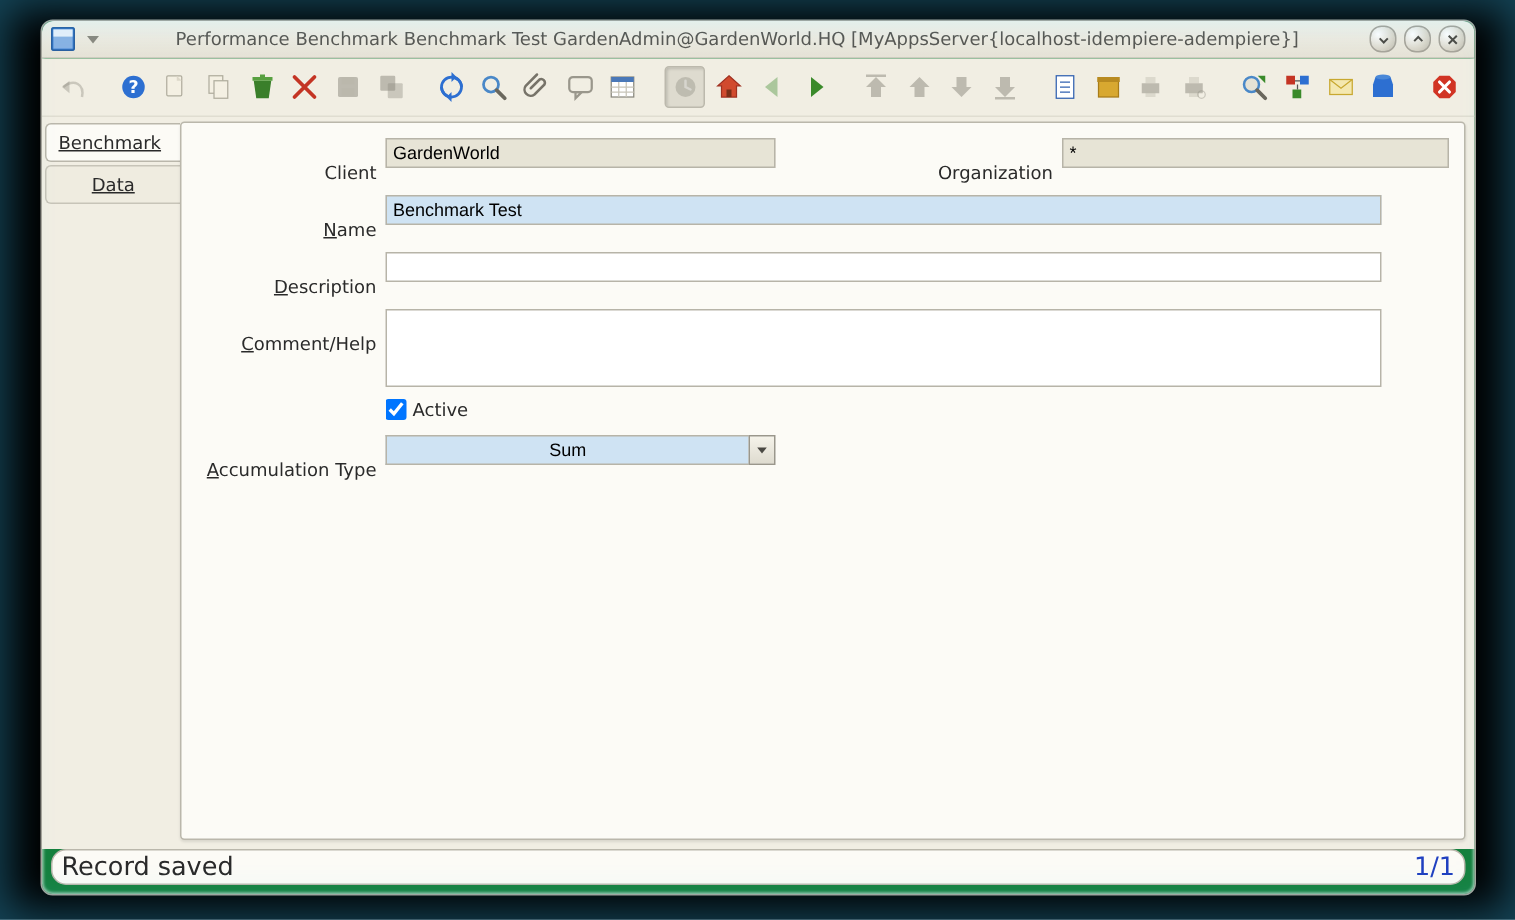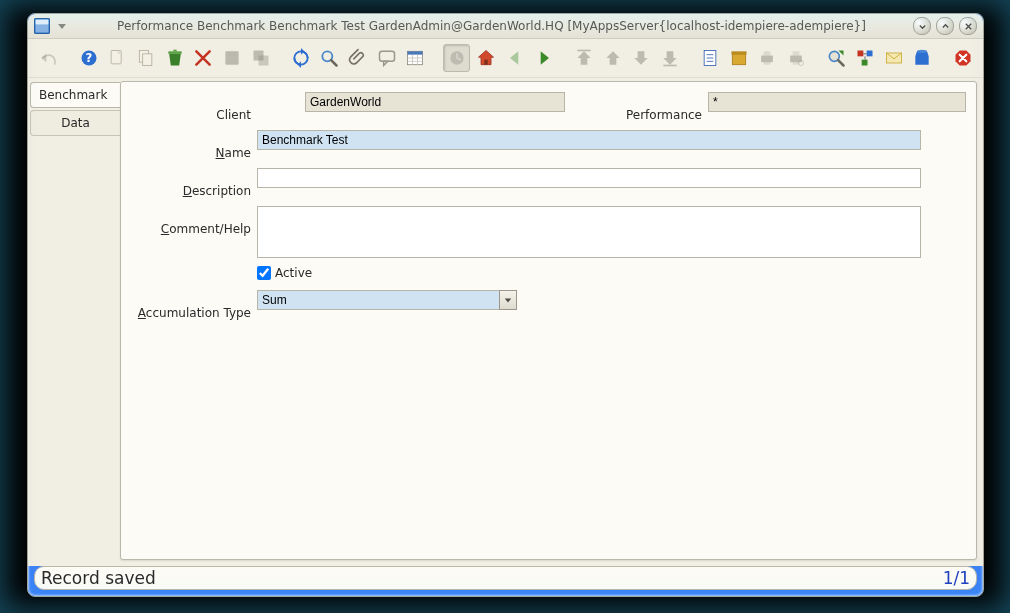--- a/index.html
+++ b/index.html
@@ -1,19 +1,19 @@
 <!DOCTYPE html>
 <html><head>
 <meta charset="utf-8">
 <style>
   html,body{margin:0;padding:0;background:#000;width:1010px;height:613px;font-family:"DejaVu Sans","Liberation Sans",Arial,sans-serif;font-size:12px;color:#2a2a2a;}
   .glow{position:absolute;top:0;left:0;width:1010px;height:613px;pointer-events:none;
         box-shadow:inset 0 0 28px 6px rgba(60,200,255,0.35);}
   .window{position:absolute;top:13px;left:27px;width:955px;height:582px;
-          background:#3b82f6;border:1px solid #a7a49a;border-radius:8px;
+          background:#15803d;border:1px solid #a7a49a;border-radius:8px;
           box-shadow:0 0 2px 1px rgba(255,255,255,0.6) inset;display:flex;flex-direction:column;overflow:hidden;}
   
   .titlebar{height:24px;background:linear-gradient(#f5f3ea,#e5e2d6);
             display:flex;align-items:center;padding:0 6px;border-top-left-radius:8px;border-top-right-radius:8px;
             border-bottom:1px solid #cfccc0;}
   .title-icon{width:16px;height:16px;border-radius:2px;background:#3b7fd1;color:#fff;display:flex;align-items:center;justify-content:center;font-size:10px;margin-right:4px;box-shadow:inset 0 0 0 1px #2a5fa0;}
   .title-tri{width:16px;height:16px;margin-right:6px;display:flex;align-items:center;justify-content:center;}
   .title-tri svg{width:10px;height:10px;}
   .title-text{flex:1;text-align:center;font-size:12px;color:#585752;white-space:nowrap;overflow:hidden;}
   .win-btns{display:flex;gap:5px;margin-left:6px;}
@@ -27,33 +27,33 @@
   
   .toolbar{height:38px;display:flex;align-items:center;gap:4px;padding:0 8px;background:#f1eee3;border-bottom:1px solid #e0ddd1;}
   .tool-btn{width:26px;height:26px;border-radius:3px;display:flex;align-items:center;justify-content:center;}
   .tool-btn svg{width:20px;height:20px;}
   .tool-btn.pressed{background:#dedbcf;border:1px solid #bcb9ad;box-shadow:inset 1px 1px 2px rgba(0,0,0,0.15);}
   .tb-sep{width:8px;}
   
   .main{flex:1;display:flex;background:#f1eee3;}
   .tabs{width:92px;padding-top:4px;}
   .tab{height:24px;margin-bottom:2px;margin-left:2px;display:flex;align-items:center;padding:0 8px;
-       border:1px solid #c7c4b8;border-right:none;border-radius:4px 0 0 4px;background:#f1eee3;cursor:default;}
+       border:1px solid #c7c4b8;border-right:none;border-radius:4px 0 0 4px;background:#f1eee3;cursor:default;text-decoration:underline;}
   .tab.active{background:#fcfbf6;font-weight:normal;border-color:#bab7ab;}
   .tab:not(.active){background:#efece0;}
   .form-panel{flex:1;background:#fcfbf6;border:1px solid #bab7ab;border-radius:3px;margin:3px 6px 6px 0;padding:10px 10px 0 0;
               box-shadow:0 1px 2px rgba(0,0,0,0.1);position:relative;}
   .row{display:flex;align-items:flex-start;margin-bottom:8px;}
   .lab{width:130px;text-align:right;padding-right:6px;padding-top:3px;margin-top:13px;}
   .field{height:20px;border:1px solid #b7b4a8;background:#fff;padding:1px 4px;font-size:12px;box-sizing:border-box;}
   .field.ro{background:#e7e4d6;}
   .field.blue{background:#cfe3f3;}
   .ta{border:1px solid #b7b4a8;background:#fff;padding:2px 4px;font-size:12px;box-sizing:border-box;resize:none;font-family:inherit;}
   .combo{display:flex;}
-  .combo .field{border-right:none;}
+  .combo .field{border-right:none;text-align:center;}
   .combo-btn{width:18px;height:20px;border:1px solid #9a978c;background:linear-gradient(#f5f3ea,#dedbcf);
              display:flex;align-items:center;justify-content:center;box-sizing:border-box;}
   .combo-btn svg{width:8px;height:8px;fill:#4a4943;}
   .chk{display:flex;align-items:center;gap:4px;}
   .chk input{width:14px;height:14px;margin:0;}
   
   .status{height:22px;border:1px solid #bab7ab;margin:0 6px 6px 6px;border-radius:10px;background:#fcfbf6;
           display:flex;align-items:center;padding:0 6px;font-size:17px;justify-content:space-between;}
   .status-right{color:#2040c0;}
   
@@ -301,23 +301,23 @@
   <div class="main">
     <div class="tabs">
       <div class="tab active">Benchmark</div>
       <div class="tab" style="justify-content:center;">Data</div>
     </div>
 
     <div class="form-panel">
 
       <div class="row">
         <div class="lab">Client</div>
-        <input class="field ro" style="width: 260px; margin-left: 48px;" readonly="" value="GardenWorld">
+        <input class="field ro" style="width: 260px;" readonly="" value="GardenWorld">
         <div style="flex:1"></div>
-        <div class="lab" style="width:100px">Performance</div>
+        <div class="lab" style="width:100px">Organization</div>
         <input class="field ro" style="width: 258px;" readonly="" value="*">
       </div>
 
       <div class="row">
         <div class="lab"><span class="mn">N</span>ame</div>
         <input class="field blue" style="width: 664px;" value="Benchmark Test">
       </div>
 
       <div class="row">
         <div class="lab"><span class="mn">D</span>escription</div>

